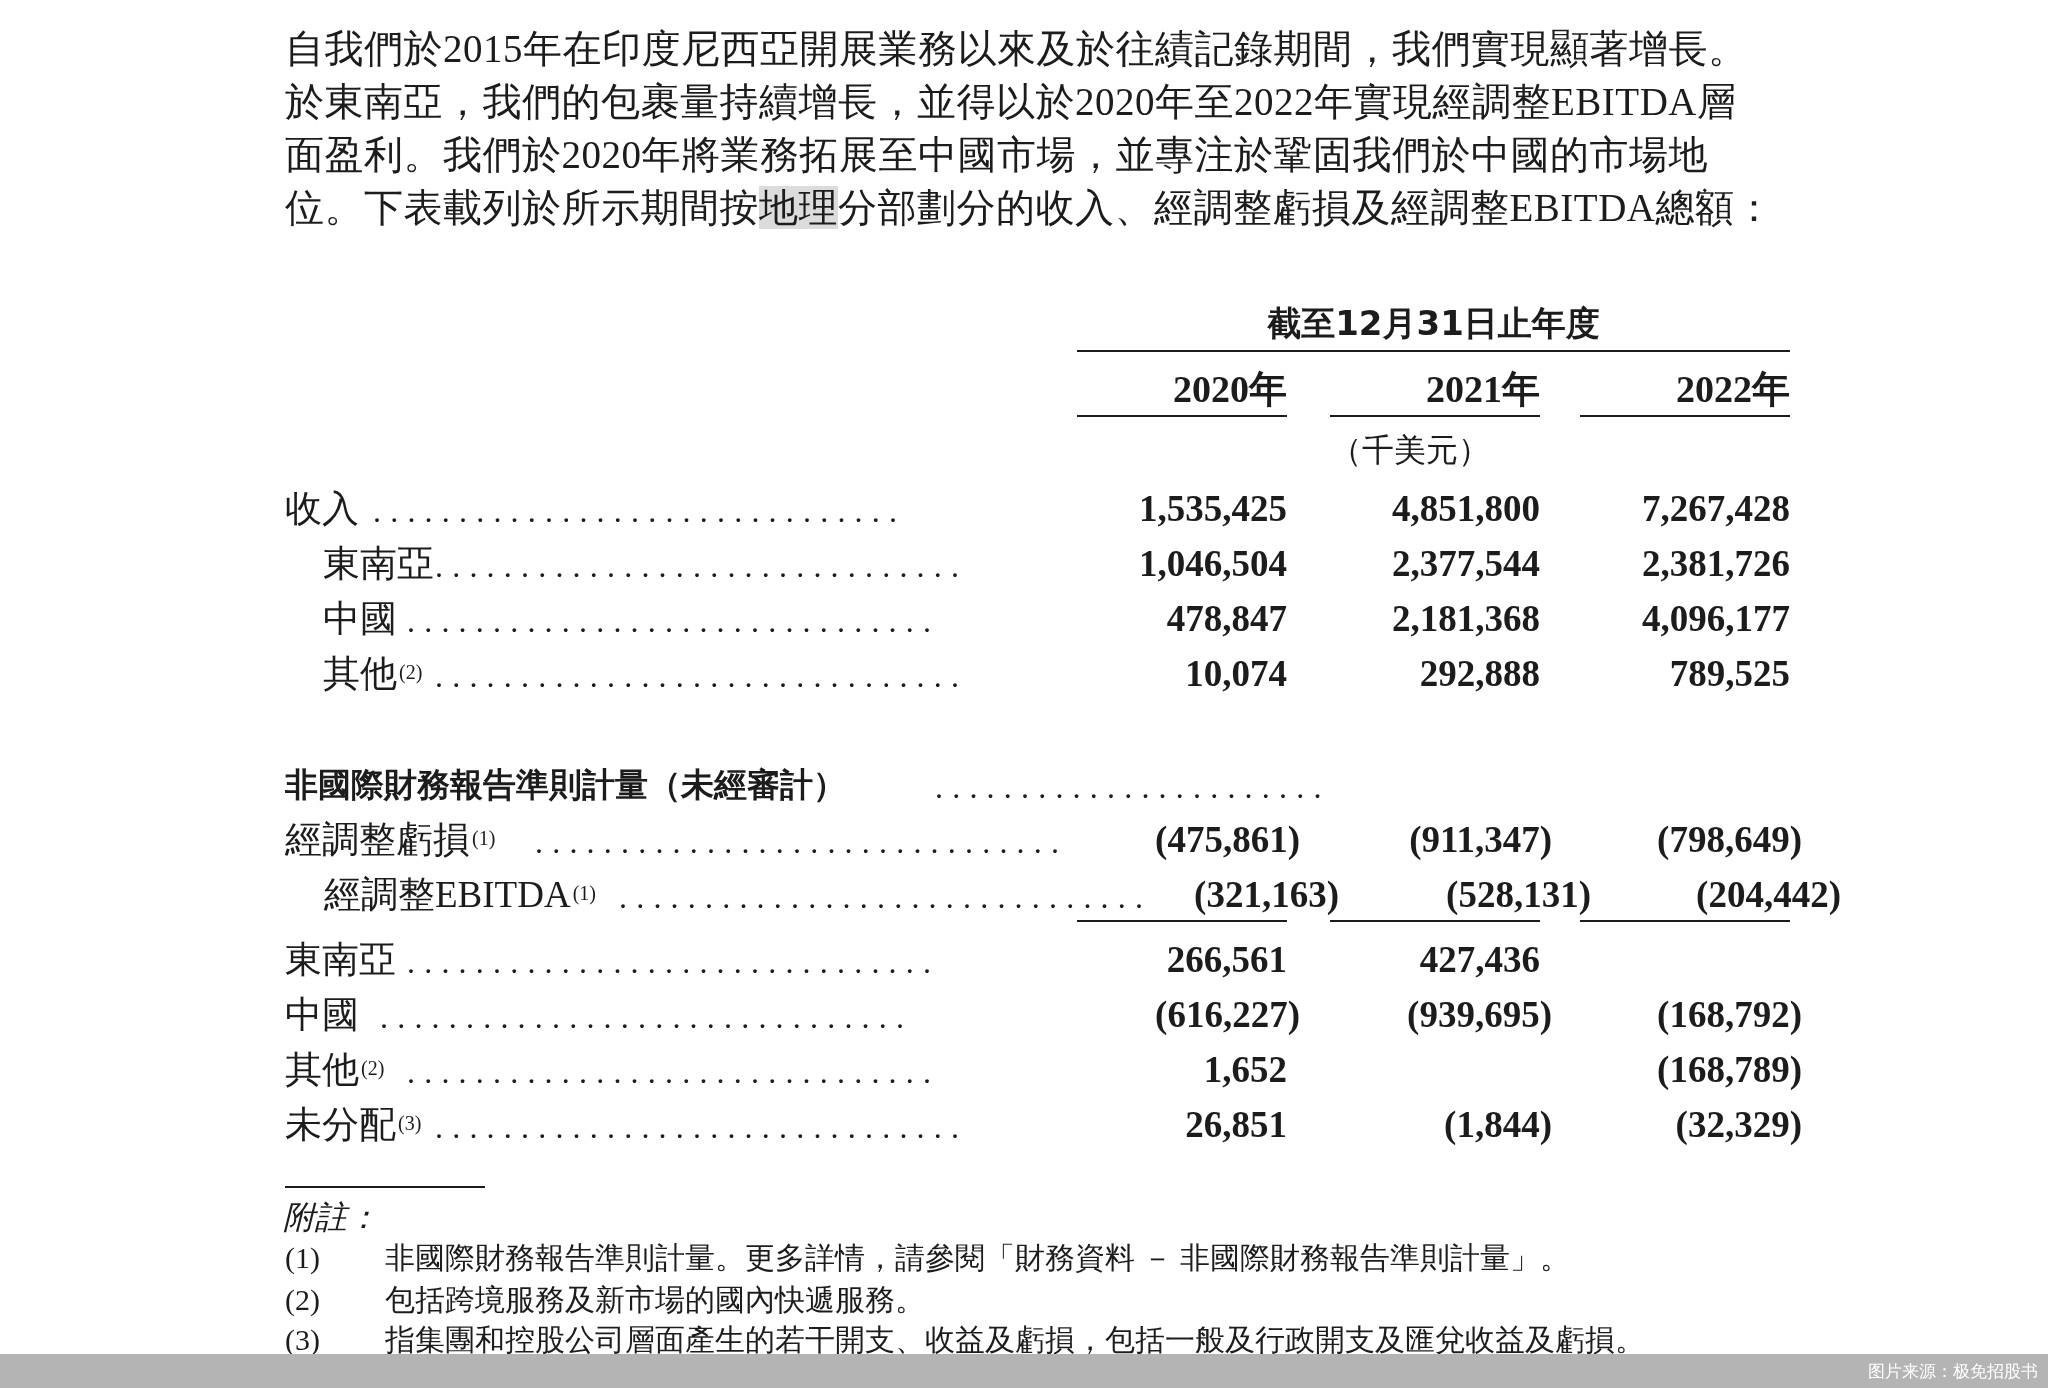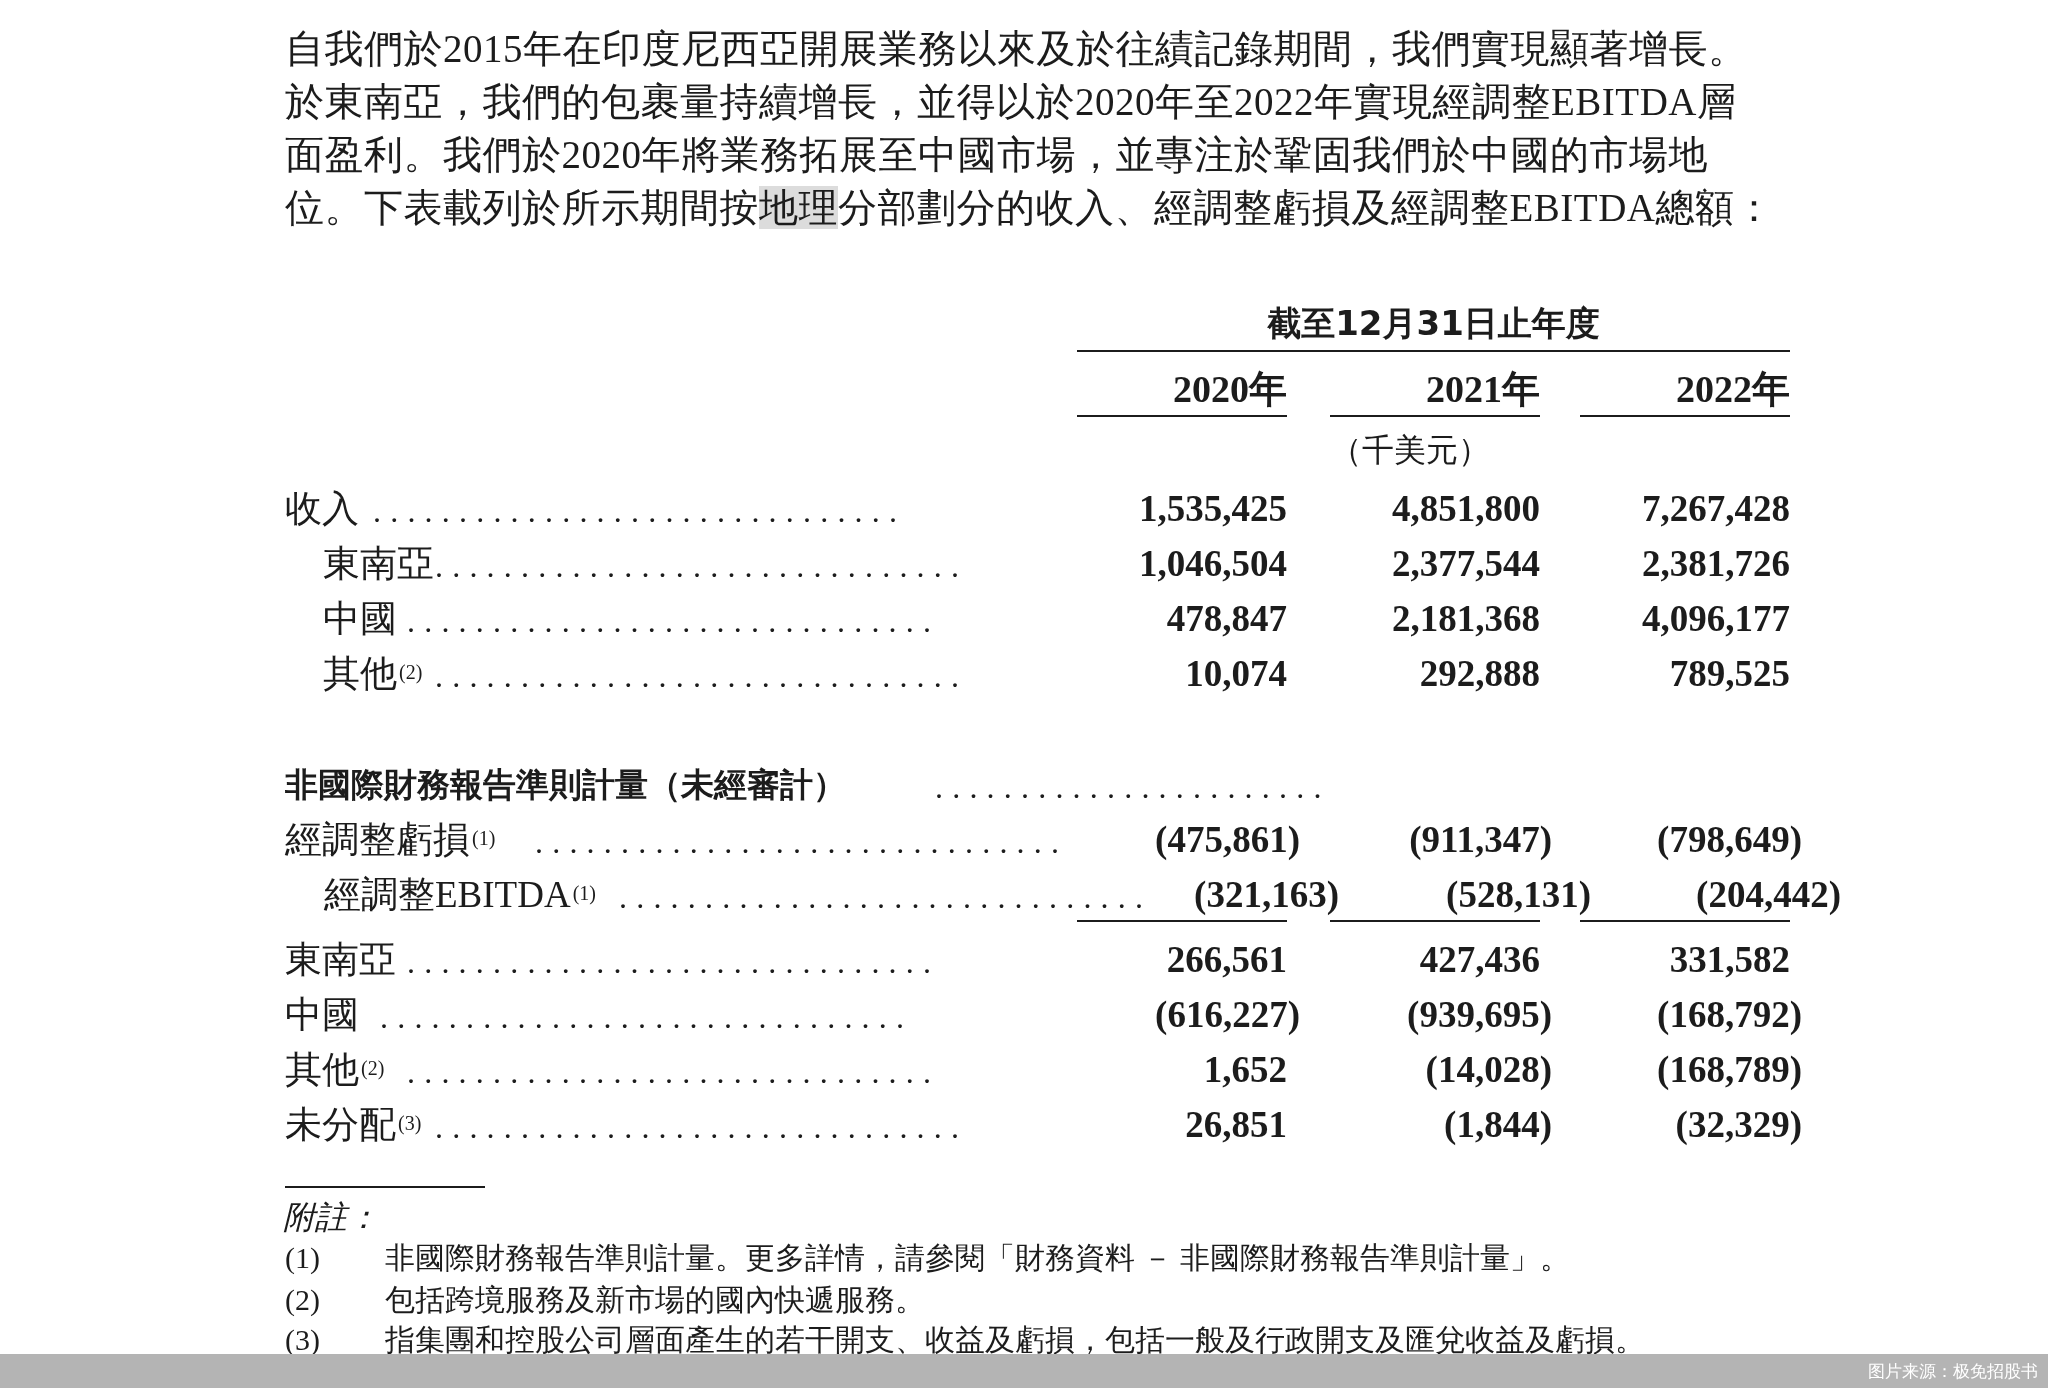--- a/index.html
+++ b/index.html
@@ -108,34 +108,32 @@
 </div>
 <div class="rule" style="left:1077px; top:920px; width:210px;"></div>
 <div class="rule" style="left:1330px; top:920px; width:210px;"></div>
 <div class="rule" style="left:1580px; top:920px; width:210px;"></div>
 
 <div class="row" style="top:935px;">
   <span class="label" style="left:0;">東南亞</span>
   <span class="dots" style="left:122px; width:914px;">...............................</span>
   <span class="val v1">266,561</span>
   <span class="val v2">427,436</span>
-  <span class="val v3">331,582</span>
 </div>
 <div class="row" style="top:990px;">
   <span class="label" style="left:0;">中國</span>
   <span class="dots" style="left:95px; width:941px;">...............................</span>
   <span class="val v1 neg">(616,227)</span>
   <span class="val v2 neg">(939,695)</span>
   <span class="val v3 neg">(168,792)</span>
 </div>
 <div class="row" style="top:1045px;">
   <span class="label" style="left:0;"><span>其他</span><sup>(2)</sup></span>
   <span class="dots" style="left:122px; width:914px;">...............................</span>
   <span class="val v1">1,652</span>
-  <span class="val v2 neg">(14,028)</span>
   <span class="val v3 neg">(168,789)</span>
 </div>
 <div class="row" style="top:1100px;">
   <span class="label" style="left:0;"><span>未分配</span><sup>(3)</sup></span>
   <span class="dots" style="left:150px; width:886px;">...............................</span>
   <span class="val v1">26,851</span>
   <span class="val v2 neg">(1,844)</span>
   <span class="val v3 neg">(32,329)</span>
 </div>
 

